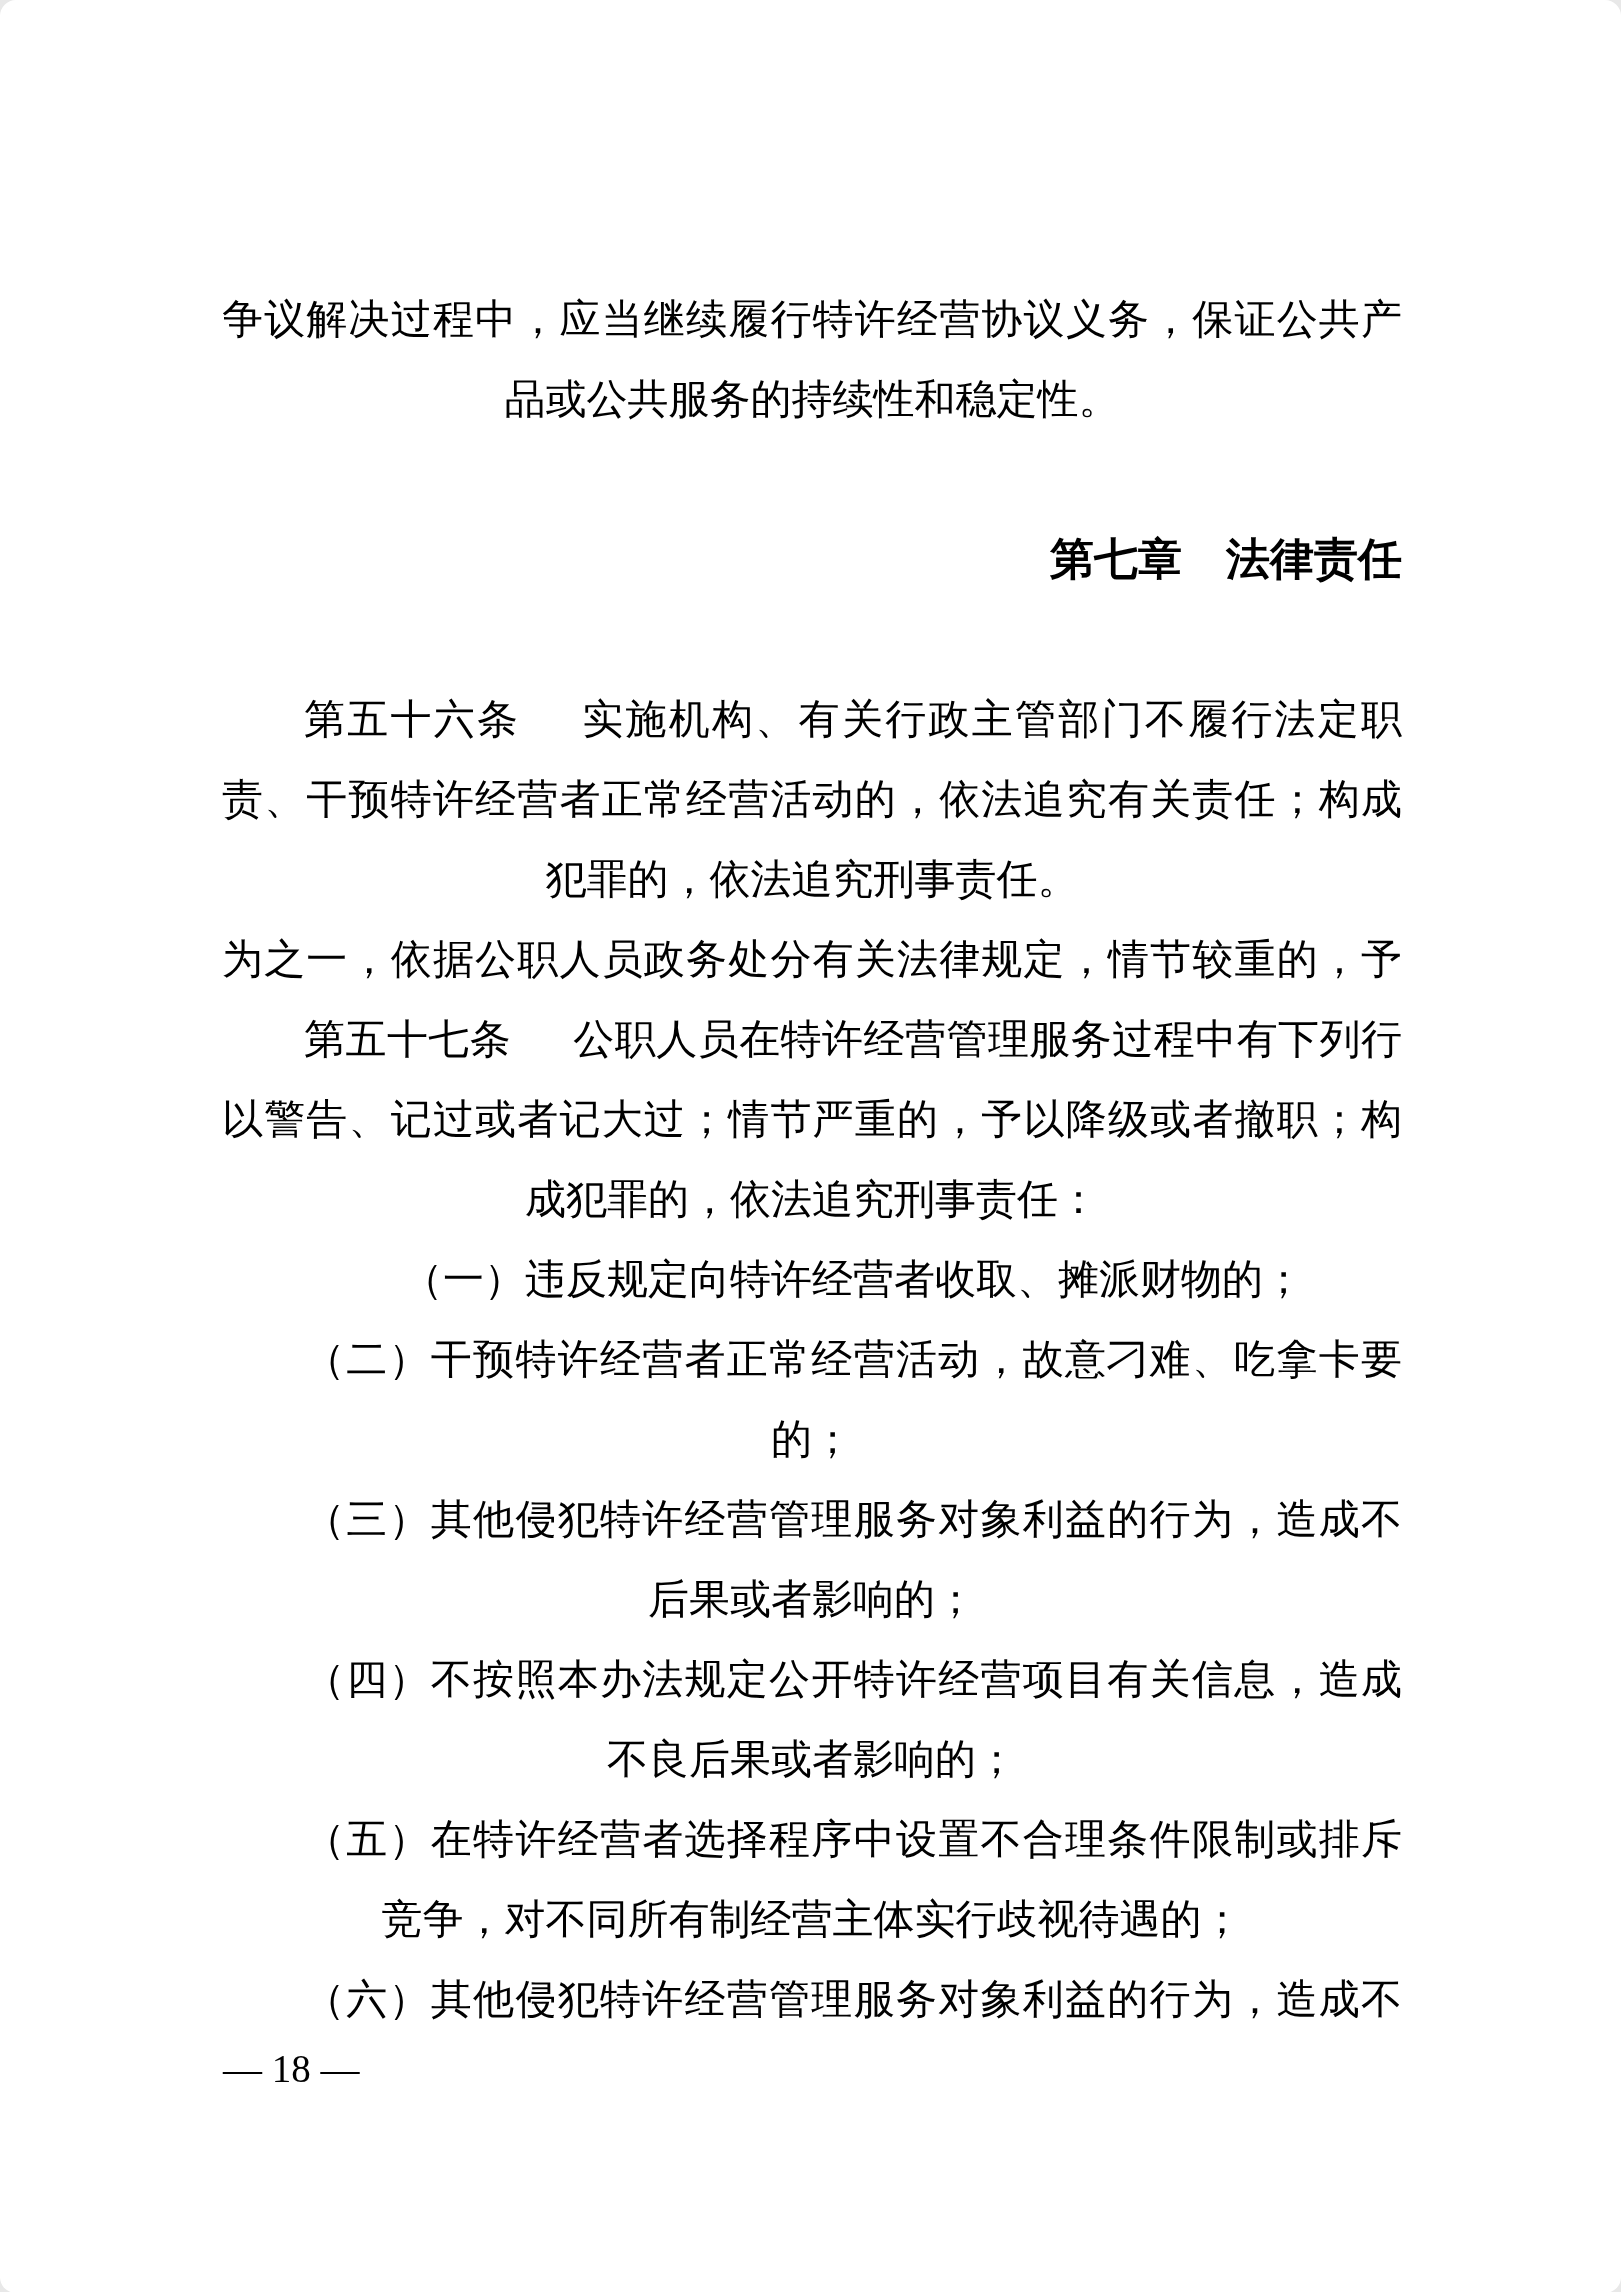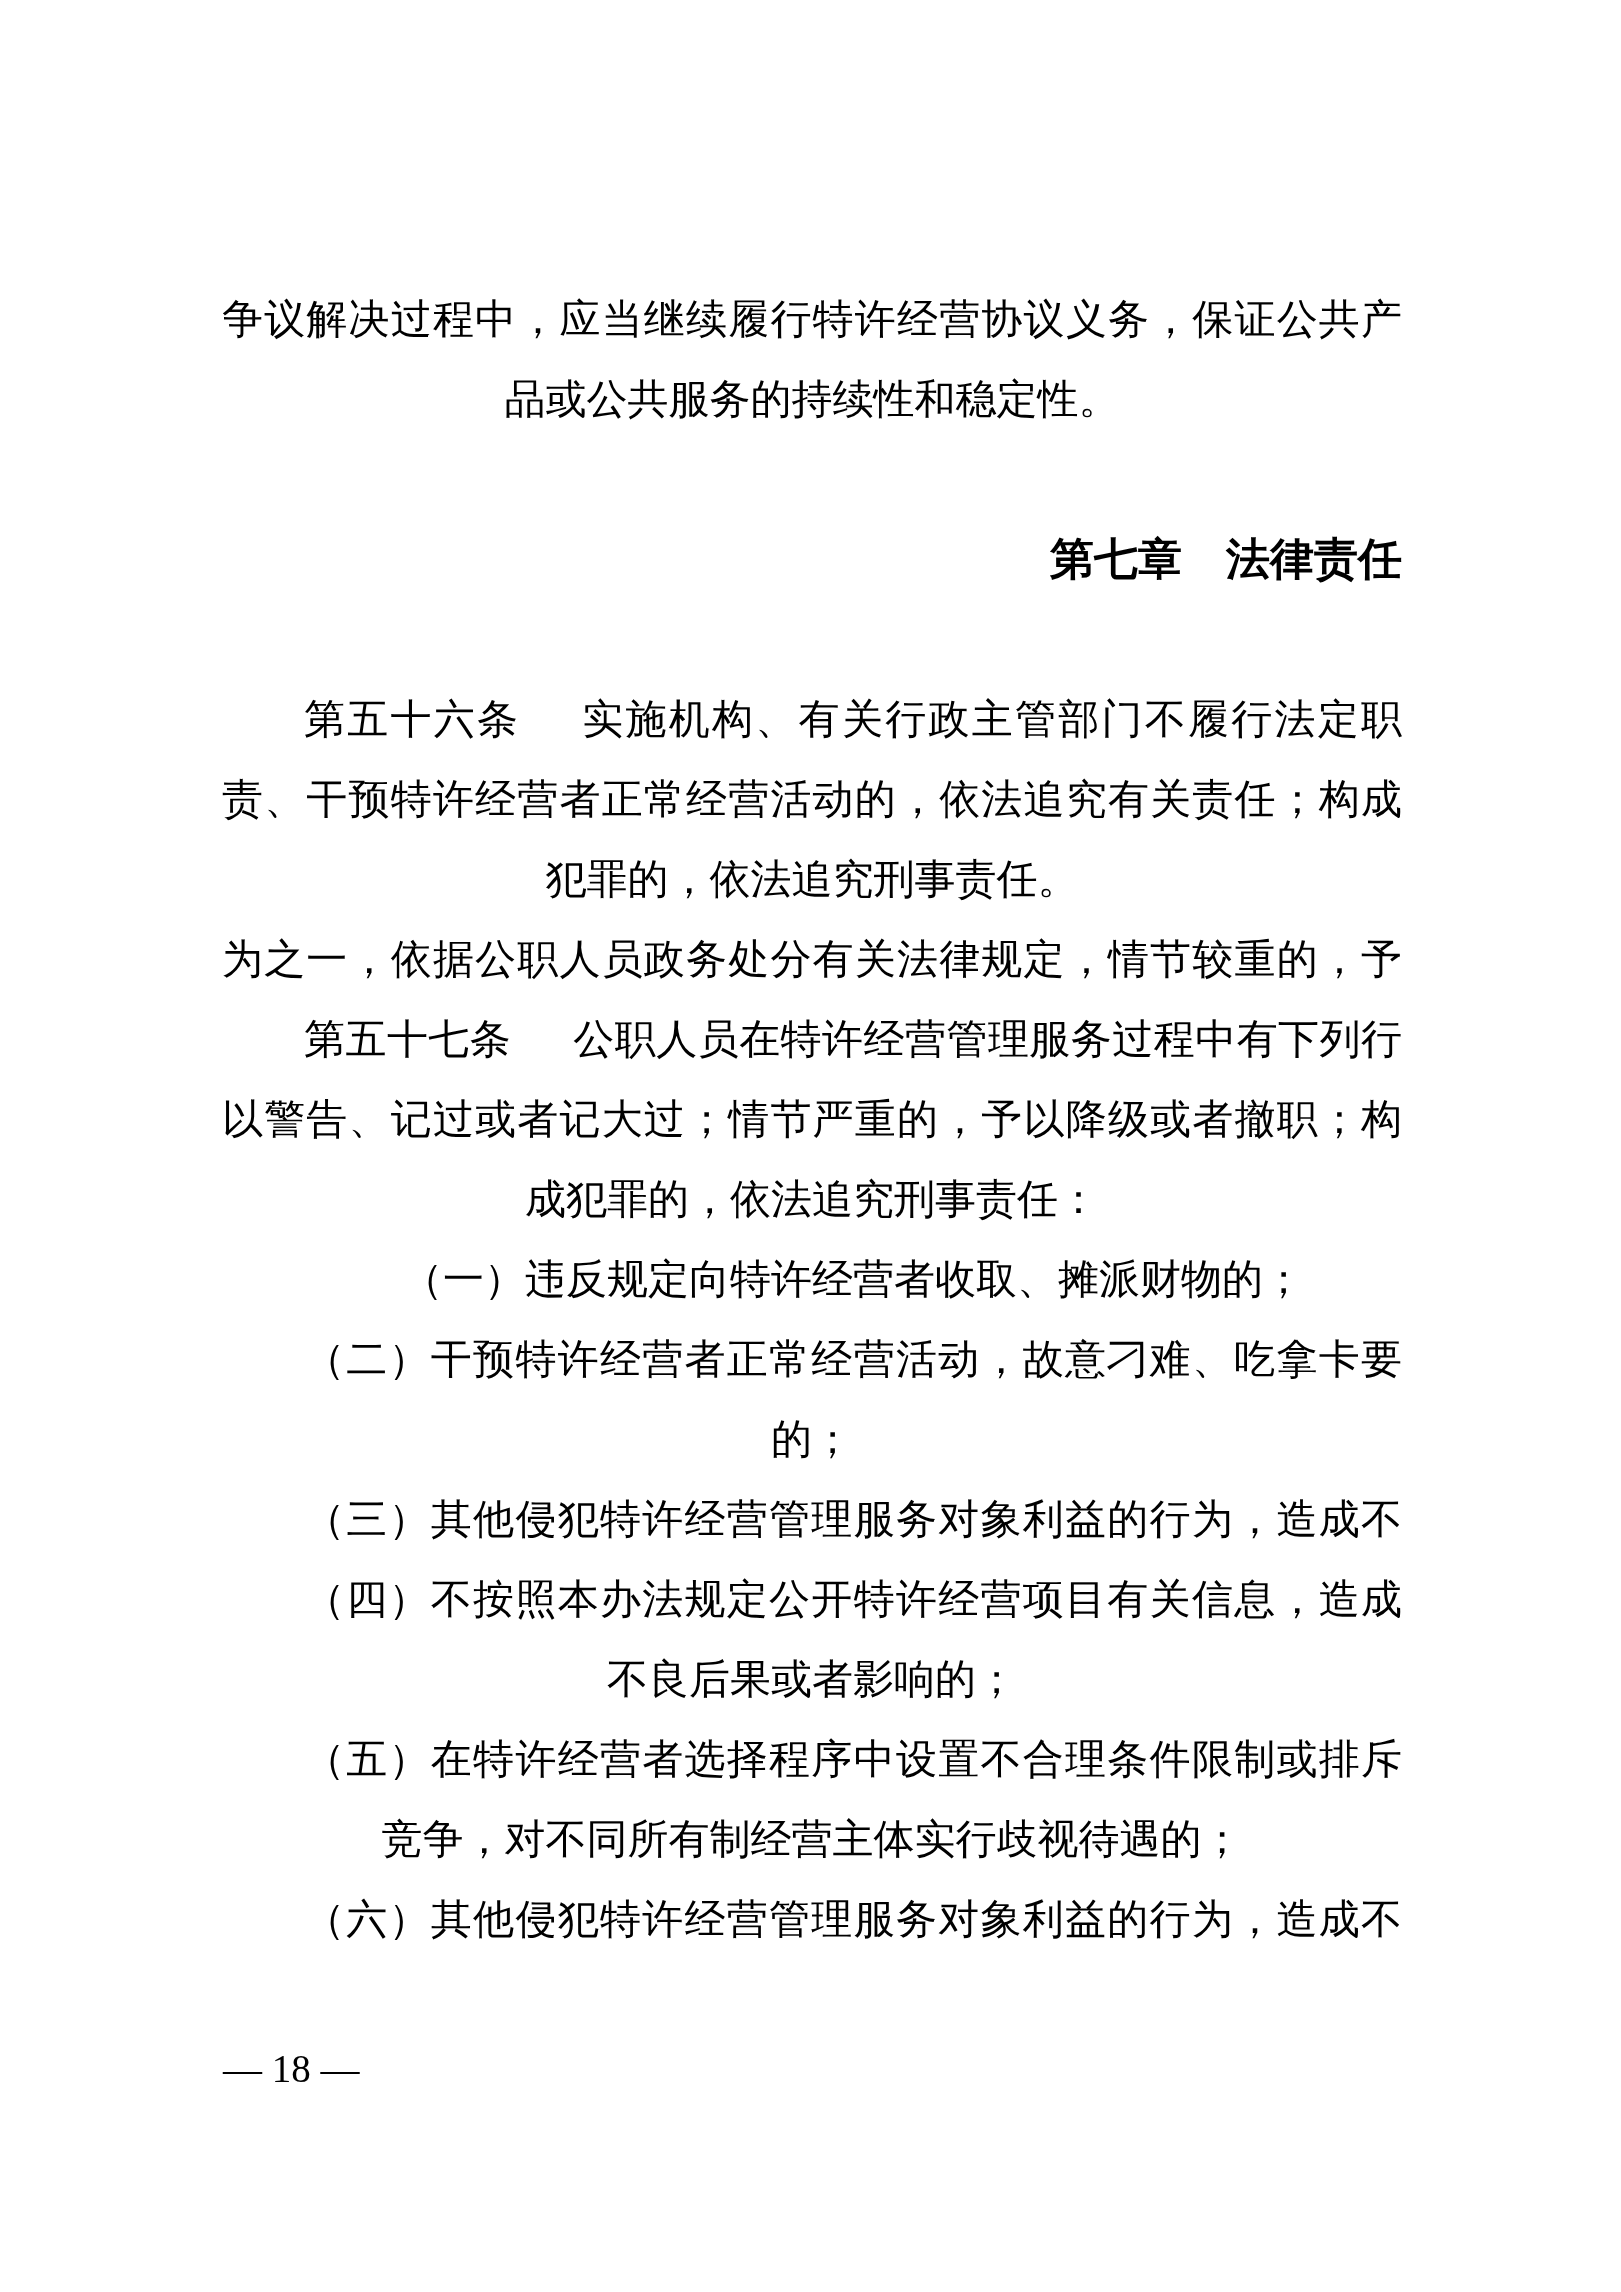--- a/index.html
+++ b/index.html
@@ -4,20 +4,21 @@
 <style>
   html, body { margin: 0; padding: 0; background: #e8e8e8; }
   .page {
     position: relative;
     width: 1621px;
     height: 2293px;
     background: #ffffff;
     font-family: "Liberation Serif", "DejaVu Serif", serif;
     color: #000000;
     overflow: hidden;
+    border-radius: 16px;
   }
   .content {
     position: absolute;
     left: 222px;
     top: 279px;
     width: 1180px;
   }
   .ln {
     height: 80px;
     line-height: 80px;
@@ -78,20 +79,21 @@
     <div class="ln j in"><span class="lbl">第五十七条</span><span>公职人员在特许经营管理服务过程中有下列行</span></div>
     <div class="ln j">以警告、记过或者记大过；情节严重的，予以降级或者撤职；构</div>
     <div class="ln">成犯罪的，依法追究刑事责任：</div>
 
     <div class="ln in">（一）违反规定向特许经营者收取、摊派财物的；</div>
 
     <div class="ln j in">（二）干预特许经营者正常经营活动，故意刁难、吃拿卡要</div>
     <div class="ln">的；</div>
 
     <div class="ln j in">（三）其他侵犯特许经营管理服务对象利益的行为，造成不良</div>
+    <div class="ln">后果或者影响的；</div>
 
     <div class="ln j in">（四）不按照本办法规定公开特许经营项目有关信息，造成</div>
     <div class="ln">不良后果或者影响的；</div>
 
     <div class="ln j in">（五）在特许经营者选择程序中设置不合理条件限制或排斥</div>
     <div class="ln">竞争，对不同所有制经营主体实行歧视待遇的；</div>
 
     <div class="ln j in">（六）其他侵犯特许经营管理服务对象利益的行为，造成不</div>
 
   </div>

